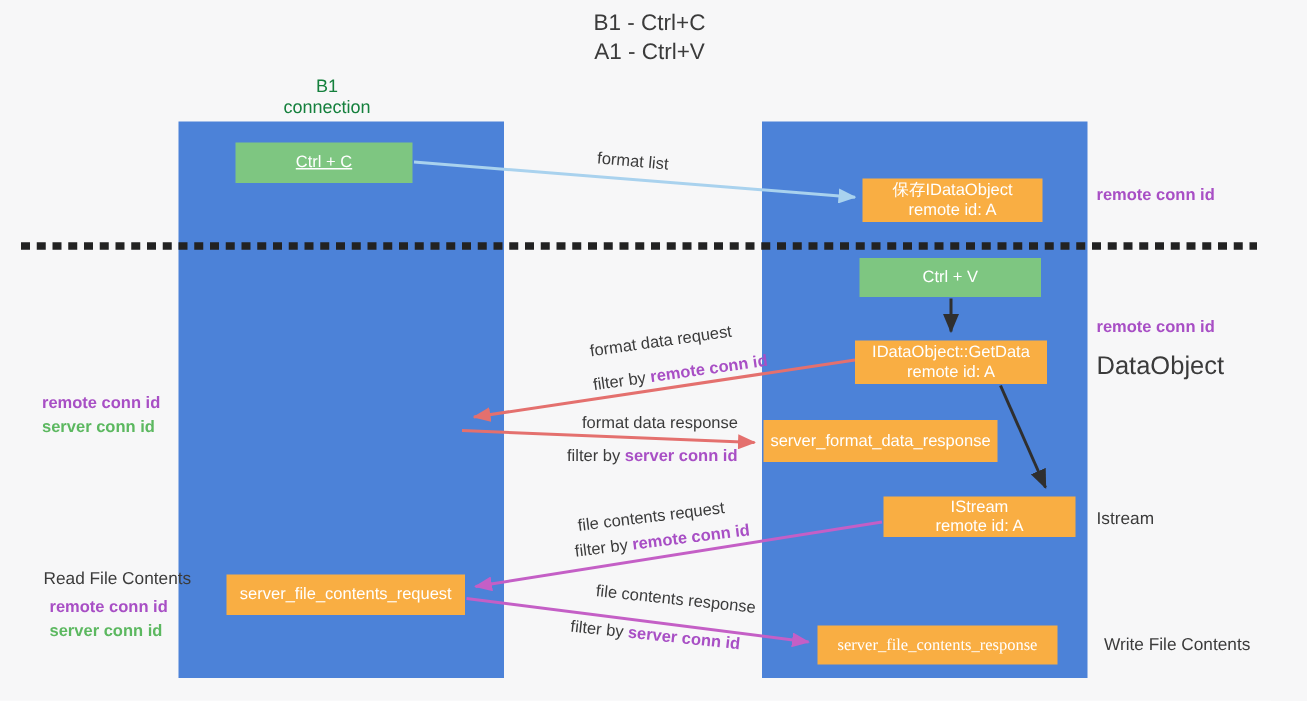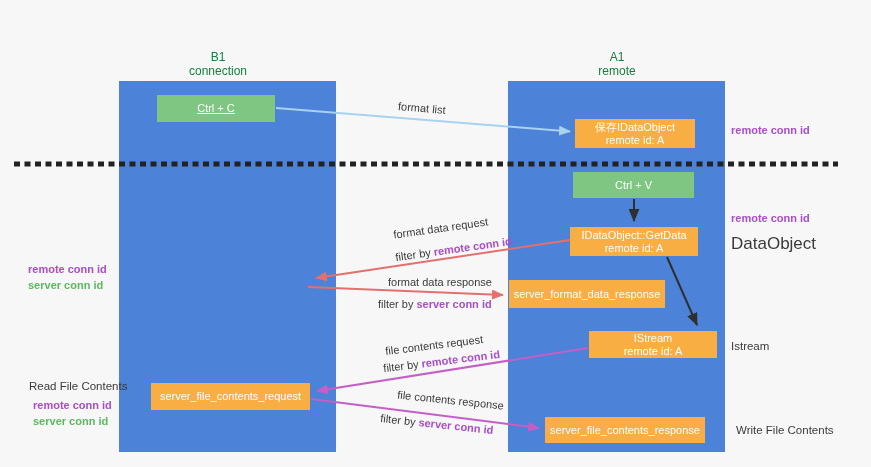--- a/index.html
+++ b/index.html
@@ -63,28 +63,28 @@
   .rneg7 { transform: rotate(-7deg); }
   .rpos6 { transform: rotate(6deg); }
   .rpos5 { transform: rotate(5deg); }
   .filter-first { padding-right: 3px; }
 </style>
 </head>
 <body>
 
 <div class="canvas">
 
+  <div class="abs title">
+    <div>B1 - Ctrl+C</div>
+    <div>A1 - Ctrl+V</div>
+  </div>
 
   <div class="abs col-header" style="left:158px; top:50px;">
     <div>B1</div>
     <div>connection</div>
-  </div>
-  <div class="abs col-header" style="left:557px; top:50px;">
-    <div>A1</div>
-    <div>remote</div>
   </div>
 
   <div class="abs lifeline" style="left:119px;"></div>
   <div class="abs lifeline" style="left:508px;"></div>
 
   <svg class="abs svg-layer" width="871" height="467" viewBox="0 0 871 467">
     <defs>
       <marker id="head-lightblue" viewBox="0 0 12 10" refX="11" refY="5" markerUnits="userSpaceOnUse" markerWidth="12" markerHeight="10" orient="auto">
         <path d="M0,0 L12,5 L0,10 Z" style="fill: var(--arrow-lightblue)"></path>
       </marker>
@@ -141,21 +141,21 @@
 
   <div class="abs node orange" style="left:589px; top:331px; width:128px; height:27px;">
     <span>IStream</span>
     <span>remote id: A</span>
   </div>
 
   <div class="abs node orange" style="left:151px; top:383px; width:159px; height:27px;">
     <span>server_file_contents_request</span>
   </div>
 
-  <div class="abs node orange" style="left:545px; top:417px; width:160px; height:26px;">
+  <div class="abs node orange" style="left:545px; top:417px; width:160px; height:26px;font-family:Liberation Serif, serif;">
     <span>server_file_contents_response</span>
   </div>
 
   <div class="abs lbl rpos5" style="left:398px; top:102px;">format list</div>
 
   <div class="abs lbl rneg8" style="left:393px; top:222px;">format data request</div>
   <div class="abs lbl rneg8" style="left:395px; top:243px;">
     <span class="filter-first">filter by</span><span class="purple">remote conn id</span>
   </div>
 

